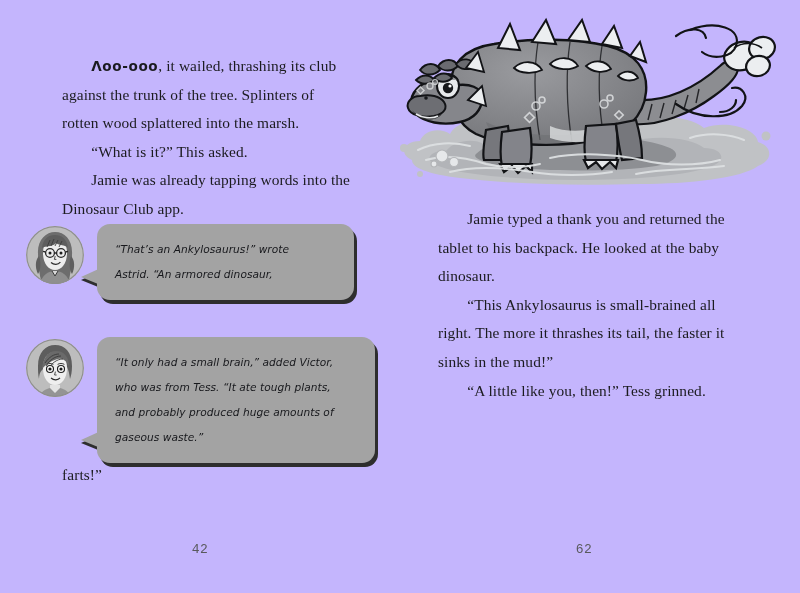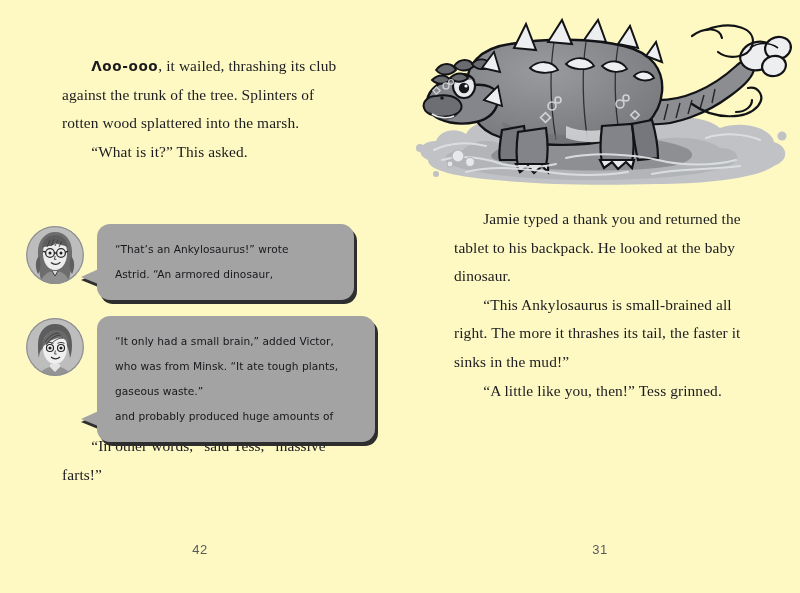--- a/index.html
+++ b/index.html
@@ -11,30 +11,30 @@
     width: 800px;
     height: 593px;
     overflow: hidden;
     font-family: "Liberation Serif", serif;
     color: #1c1c1c;
   }
   .spread {
     position: relative;
     width: 800px;
     height: 593px;
-    background: #fef9c3;
+    background: #c4b5fd;
   }
   .page {
     position: absolute;
     top: 0;
     height: 593px;
     width: 400px;
   }
   .page-left  { left: 0; }
-  .page-right { left: 400px; }
+  .page-right { left: 384px; }
 
   
   .prose {
     position: absolute;
     font-family: "Liberation Serif", serif;
     font-size: 15.4px;
     line-height: 28.6px;
     color: #1b1b1f;
     letter-spacing: 0.1px;
   }
@@ -68,34 +68,34 @@
     top: 205px;
     width: 296px;
   }
 
   
   .folio {
     position: absolute;
     bottom: 36px;
     width: 100%;
     text-align: center;
-    font-family: Liberation Sans, sans-serif;
+    font-family: Liberation Mono, monospace;
     font-size: 13px;
     color: #59595c;
     letter-spacing: 0.5px;
   }
 
   
   .chat-row {
     position: absolute;
     display: flex;
     align-items: flex-start;
   }
   #chat-row-astrid { left: 26px; top: 224px; }
-  #chat-row-victor { left: 26px; top: 316px; }
+  #chat-row-victor { left: 26px; top: 337px; }
 
   .avatar {
     width: 58px;
     height: 58px;
     border-radius: 50%;
     flex: 0 0 58px;
     overflow: hidden;
     background: #b9b9b9;
     position: relative;
     margin-top: 2px;
@@ -111,20 +111,21 @@
     background: #a3a3a3;
     border-radius: 13px;
     box-shadow: 3px 4px 0 0 #2e2e2e;
     padding: 13px 17px 13px 18px;
     font-family: "DejaVu Sans", sans-serif;
     font-size: 10.6px;
     line-height: 25px;
     color: #17181c;
     letter-spacing: 0.05px;
     z-index: 2;
+    font-style: italic;
   }
   
   .bubble-tail {
     position: absolute;
     left: -16px;
     bottom: 14px;
     width: 0;
     height: 0;
     border-top: 10px solid transparent;
     border-bottom: 9px solid transparent;
@@ -150,20 +151,21 @@
 </head>
 <body>
 
 <div class="spread">
 
   <div class="page page-left">
 
     <div class="prose" id="left-prose-top">
       <p><span class="howl">Λoo-ooo</span><span>, it wailed, thrashing its club against the trunk of the tree. Splinters of rotten wood splattered into the marsh.</span></p>
       <p>“What is it?” This asked.</p>
+      <p>Jamie was already tapping words into the Dinosaur Club app.</p>
     </div>
 
     <div class="chat-row" id="chat-row-astrid">
       <div class="avatar">
         <svg viewBox="0 0 58 58" xmlns="http://www.w3.org/2000/svg">
           <defs>
             <clipPath id="clipA">
                 <circle cx="29" cy="29" r="29"></circle>
               </clipPath>
           </defs>
@@ -250,23 +252,23 @@
             <path d="M24 46 L24 50 C20 51 15 54 13 58 L45 58 C43 54 38 51 34 50 L34 46 Z" fill="#e4e4e4"></path>
             <path d="M13 58 C15 53 19 50 24 49 L29 54 L34 49 C39 50 43 53 45 58 Z" fill="#949494"></path>
           </g>
           <circle cx="29" cy="29" r="28.3" fill="none" stroke="#8e8e8e" stroke-width="1.2"></circle>
         </svg>
       </div>
       <div class="bubble-wrap">
         <div class="bubble-tail"></div>
         <div class="bubble" id="bubble-victor">
           <span class="bubble-line">“It only had a small brain,” added Victor,</span>
-          <span class="bubble-line">who was from Minsk. “It ate tough plants,</span>
+          <span class="bubble-line">who was from Tess. “It ate tough plants,</span>
+          <span class="bubble-line">and probably produced huge amounts of</span>
           <span class="bubble-line">gaseous waste.”</span>
-          <span class="bubble-line">and probably produced huge amounts of</span>
         </div>
       </div>
     </div>
 
     <div class="prose" id="left-prose-bottom">
       <p>“In other words,” said Tess, “massive farts!”</p>
     </div>
 
     <div class="folio">42</div>
   </div>
@@ -431,16 +433,16 @@
         </g>
       </svg>
     </div>
 
     <div class="prose" id="right-prose">
       <p>Jamie typed a thank you and returned the tablet to his backpack. He looked at the baby dinosaur.</p>
       <p>“This Ankylosaurus is small-brained all right. The more it thrashes its tail, the faster it sinks in the mud!”</p>
       <p>“A little like you, then!” Tess grinned.</p>
     </div>
 
-    <div class="folio">31</div>
+    <div class="folio">62</div>
   </div>
 
 </div>
 
 </body></html>

